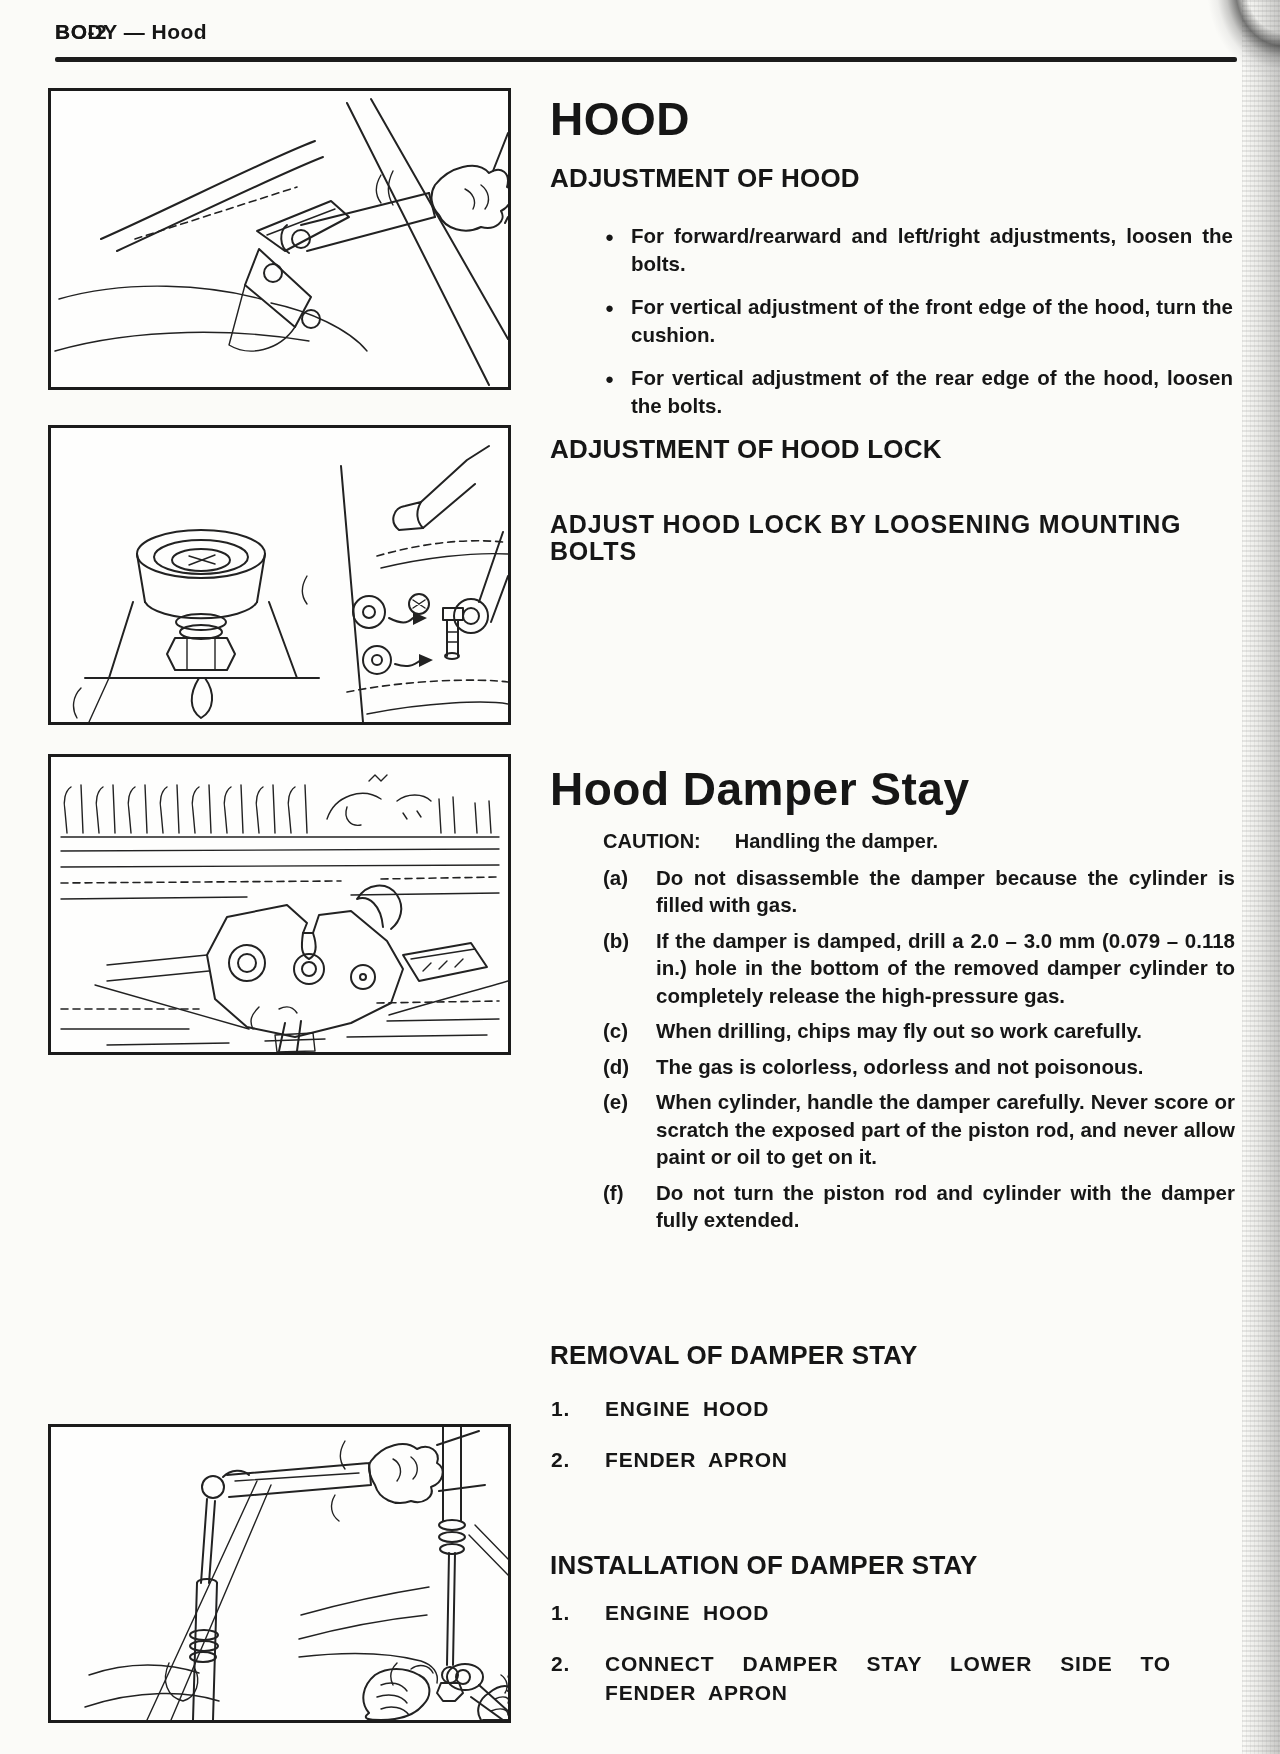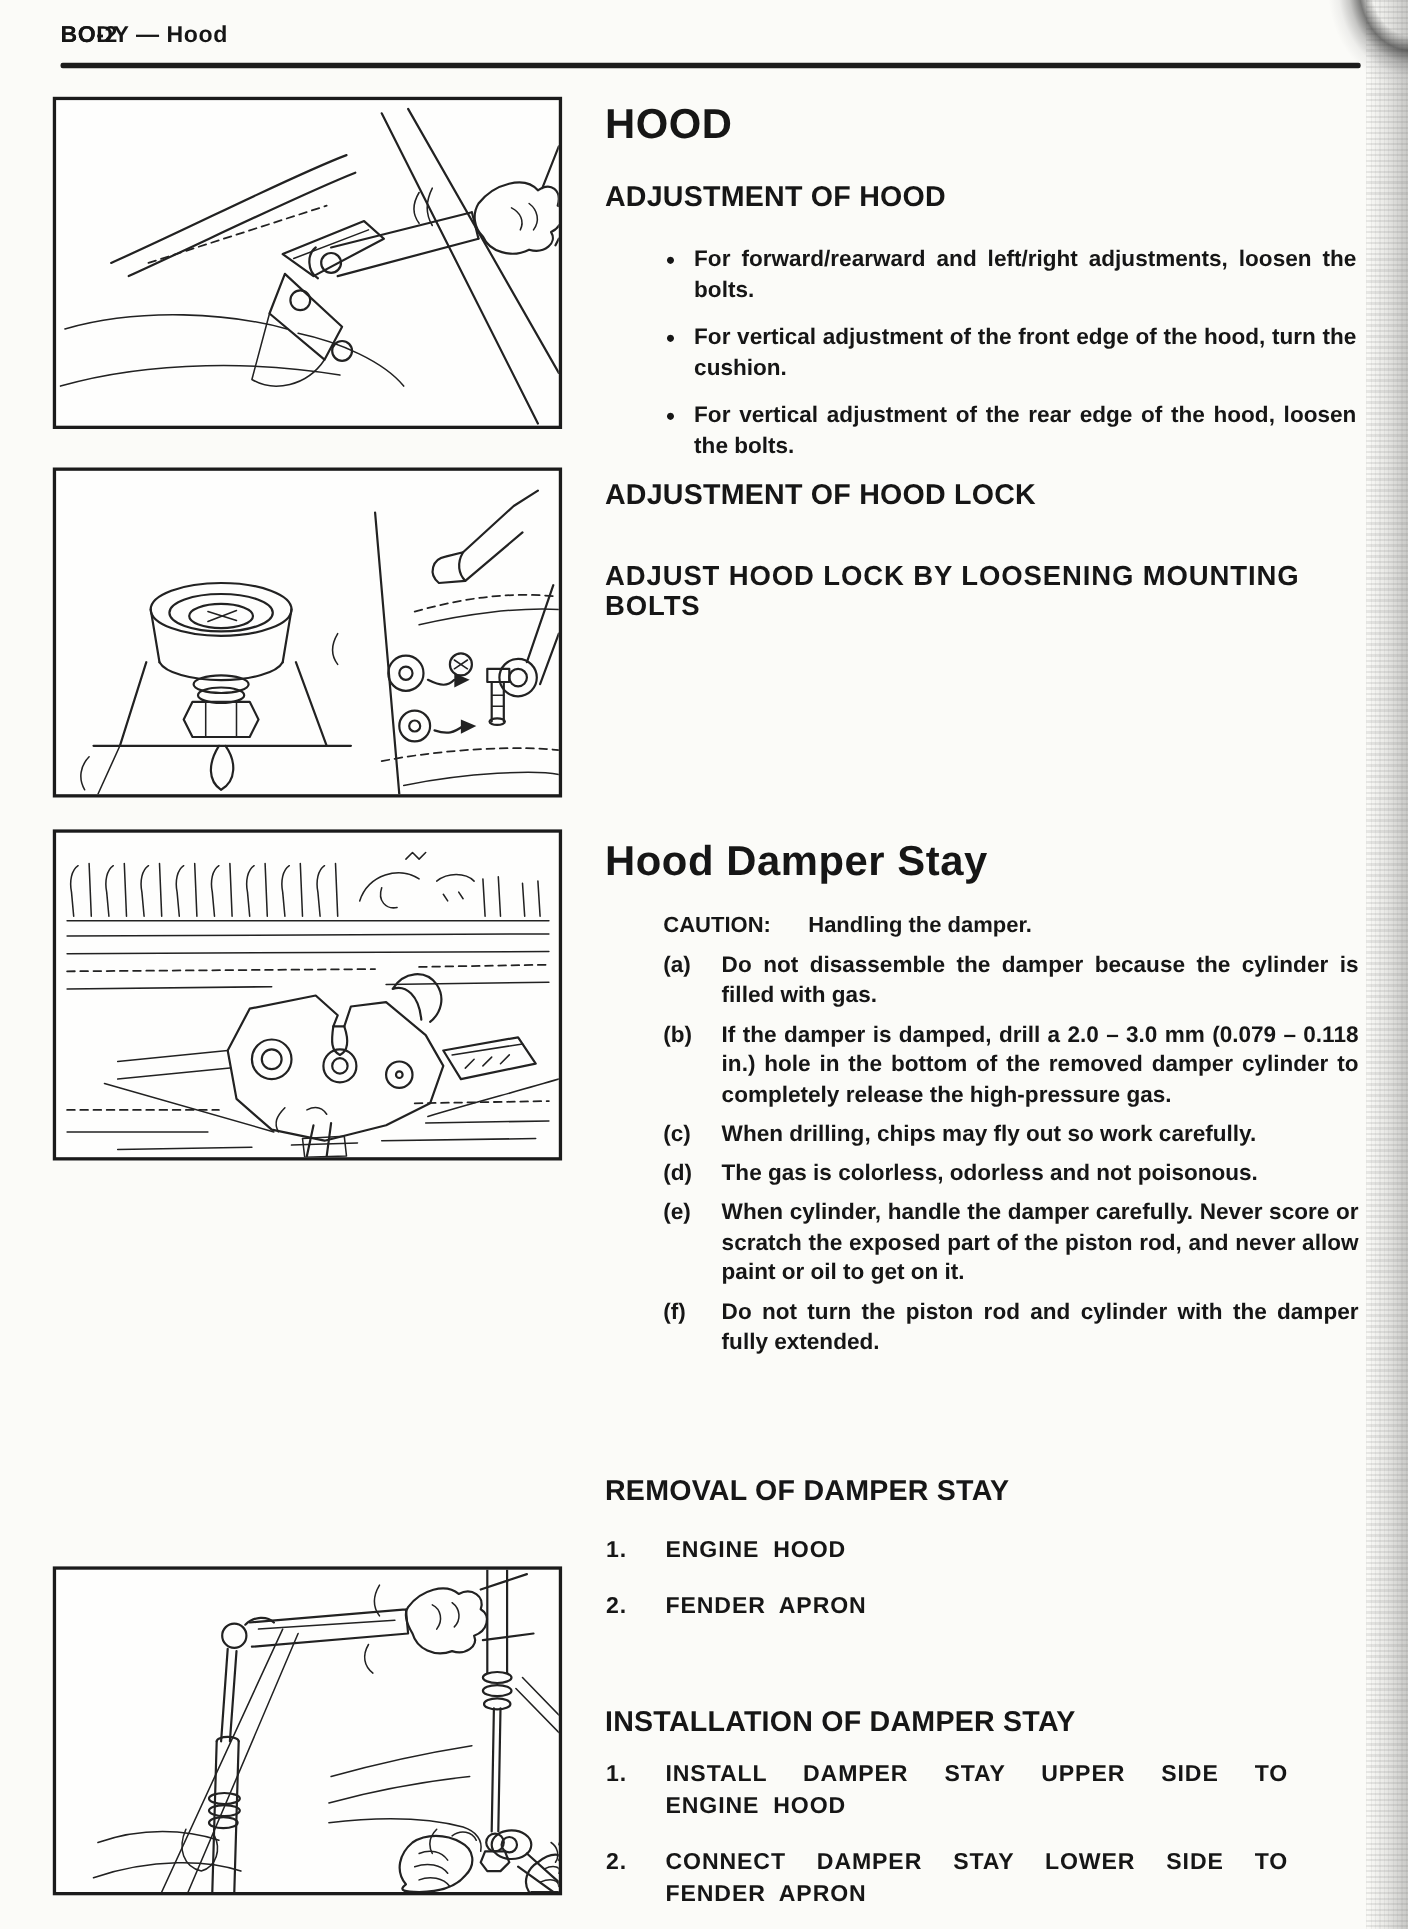--- a/index.html
+++ b/index.html
@@ -16,21 +16,21 @@
   .figure{
     left:48px;width:463px;background:#fefefd;
     border:3px solid #1b1b1b;box-sizing:border-box;
   }
   .figure svg{display:block;width:100%;height:100%;}
   .fig1{top:88px;height:302px;}
   .fig2{top:425px;height:300px;}
   .fig3{top:754px;height:301px;}
   .fig4{top:1424px;height:299px;}
   .col{left:550px;width:685px;}
-  .h1{font-size:38px;font-weight:700;letter-spacing:0.5px;white-space:nowrap;}
+  .h1{font-size:46px;font-weight:700;letter-spacing:0.5px;white-space:nowrap;}
   .h2{font-size:26px;font-weight:700;letter-spacing:0.2px;white-space:nowrap;}
   .bullets{left:605px;width:628px;list-style:none;margin:0;padding:0;}
   .bullets li{position:relative;padding-left:26px;margin-bottom:16px;
     font-size:20.5px;font-weight:700;line-height:27.5px;text-align:justify;}
   .bullets .marker{position:absolute;left:0;top:1px;font-size:15px;}
   .locktext{font-size:25px;font-weight:700;letter-spacing:0.8px;line-height:27px;margin-top:34px;}
   .caution{left:603px;width:632px;}
   .caution-head{font-size:20px;font-weight:700;line-height:27.5px;}
   .caution-head .clabel{margin-right:34px;}
   .citem{display:flex;margin-top:8px;font-size:20.5px;font-weight:700;line-height:27.5px;}
@@ -330,21 +330,20 @@
     </span>
   </div>
 </div>
 
 <div class="abs col h2" style="top:1550px">INSTALLATION OF DAMPER STAY</div>
 
 <div class="abs steps" style="top:1598px">
   <div class="step">
     <span class="snum">1.</span>
     <span class="sbody">
-      <span class="l1" style="display:block">INSTALL DAMPER STAY UPPER SIDE TO</span>
       <span class="l2" style="display:block">ENGINE HOOD</span>
     </span>
   </div>
   <div class="step">
     <span class="snum">2.</span>
     <span class="sbody">
       <span class="l1" style="display:block">CONNECT DAMPER STAY LOWER SIDE TO</span>
       <span class="l2" style="display:block">FENDER APRON</span>
     </span>
   </div>

